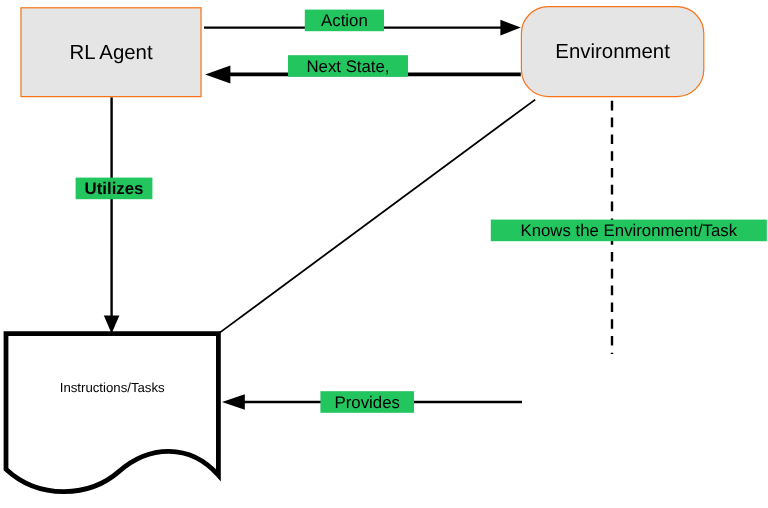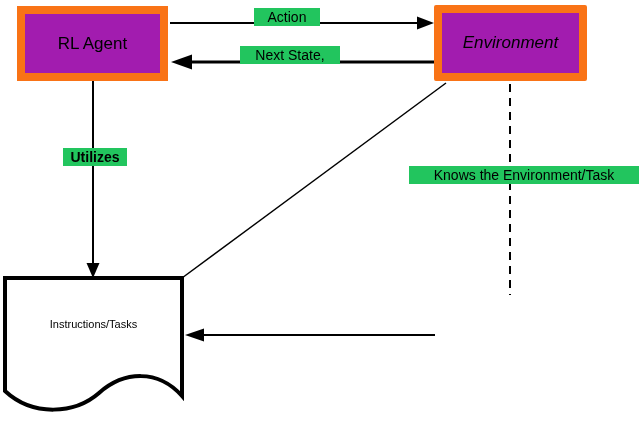--- a/index.html
+++ b/index.html
@@ -13,50 +13,50 @@
     overflow: hidden;
   }
   #wires {
     position: absolute;
     left: 0; top: 0;
     width: 640px; height: 423px;
   }
   .node {
     position: absolute;
     box-sizing: border-box;
-    border: 8px solid #f97316;
-    background: #a21caf;
+    border: 1px solid #f97316;
+    background: #e5e5e5;
     display: flex;
     align-items: center;
     justify-content: center;
     font-size: 17px;
     line-height: 1.15;
     text-align: right;
   }
-  .node-rounded { border-radius: 2px; font-style: italic; }
+  .node-rounded { border-radius: 23px; }
   .doc-label {
     position: absolute;
     left: 5px;
     top: 318px;
     width: 177px;
     text-align: center;
     font-size: 11px;
   }
   .edge-label {
     position: absolute;
     background: #22c55e;
     font-size: 14px;
     line-height: 18px;
     text-align: center;
     white-space: nowrap;
   }
   .lbl-action   { left: 254px; top: 8px;   width: 66px;  }
   .lbl-next     { left: 240px; top: 46px;  width: 100px; }
   .lbl-utilizes { left: 63px;  top: 148px; width: 64px; font-weight: bold;  }
-  .lbl-knows    { left: 409px; top: 166px; width: 230px; }
+  .lbl-knows    { left: 409px; top: 183px; width: 230px; }
   .lbl-provides { left: 267px; top: 326px; width: 78px;  }
 </style>
 </head>
 <body>
 
 <div id="canvas">
 
   <svg id="wires" viewBox="0 0 640 423" xmlns="http://www.w3.org/2000/svg">
 
     <line x1="446" y1="83" x2="182" y2="278" stroke="#000000" stroke-width="1.5"></line>
@@ -94,14 +94,15 @@
   <div class="edge-label lbl-action">Action</div>
 
   <div class="edge-label lbl-next">
     <div>Next State,</div>
   </div>
 
   <div class="edge-label lbl-utilizes">Utilizes</div>
 
   <div class="edge-label lbl-knows">Knows the Environment/Task</div>
 
+  <div class="edge-label lbl-provides">Provides</div>
 
 </div>
 
 </body></html>

